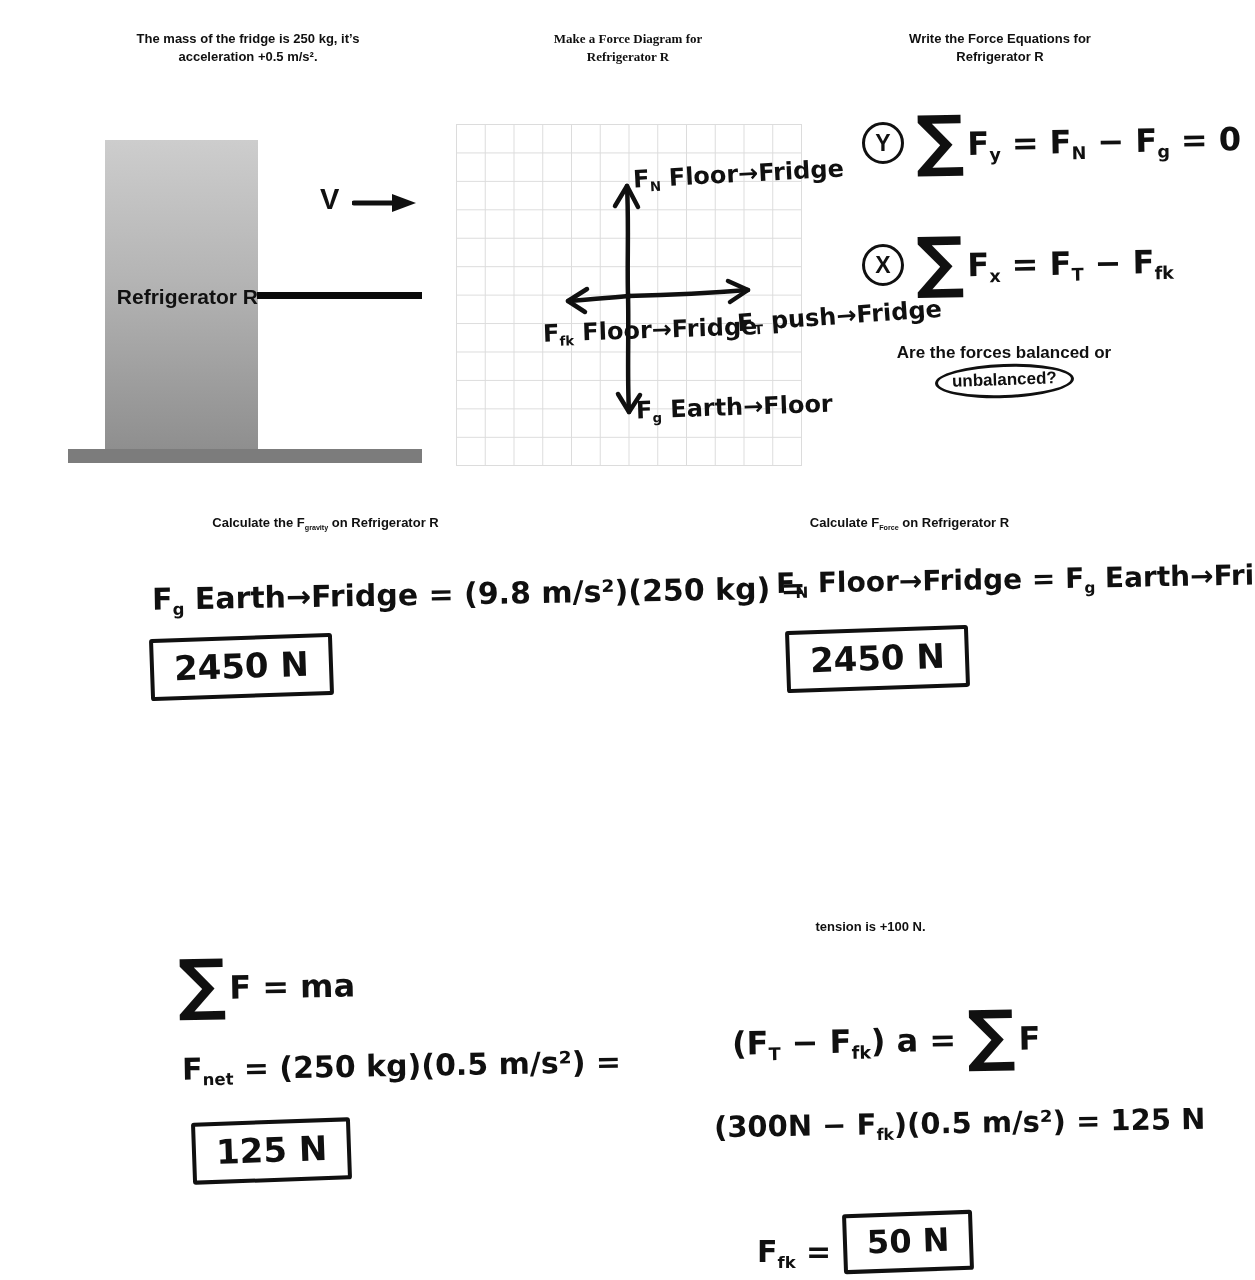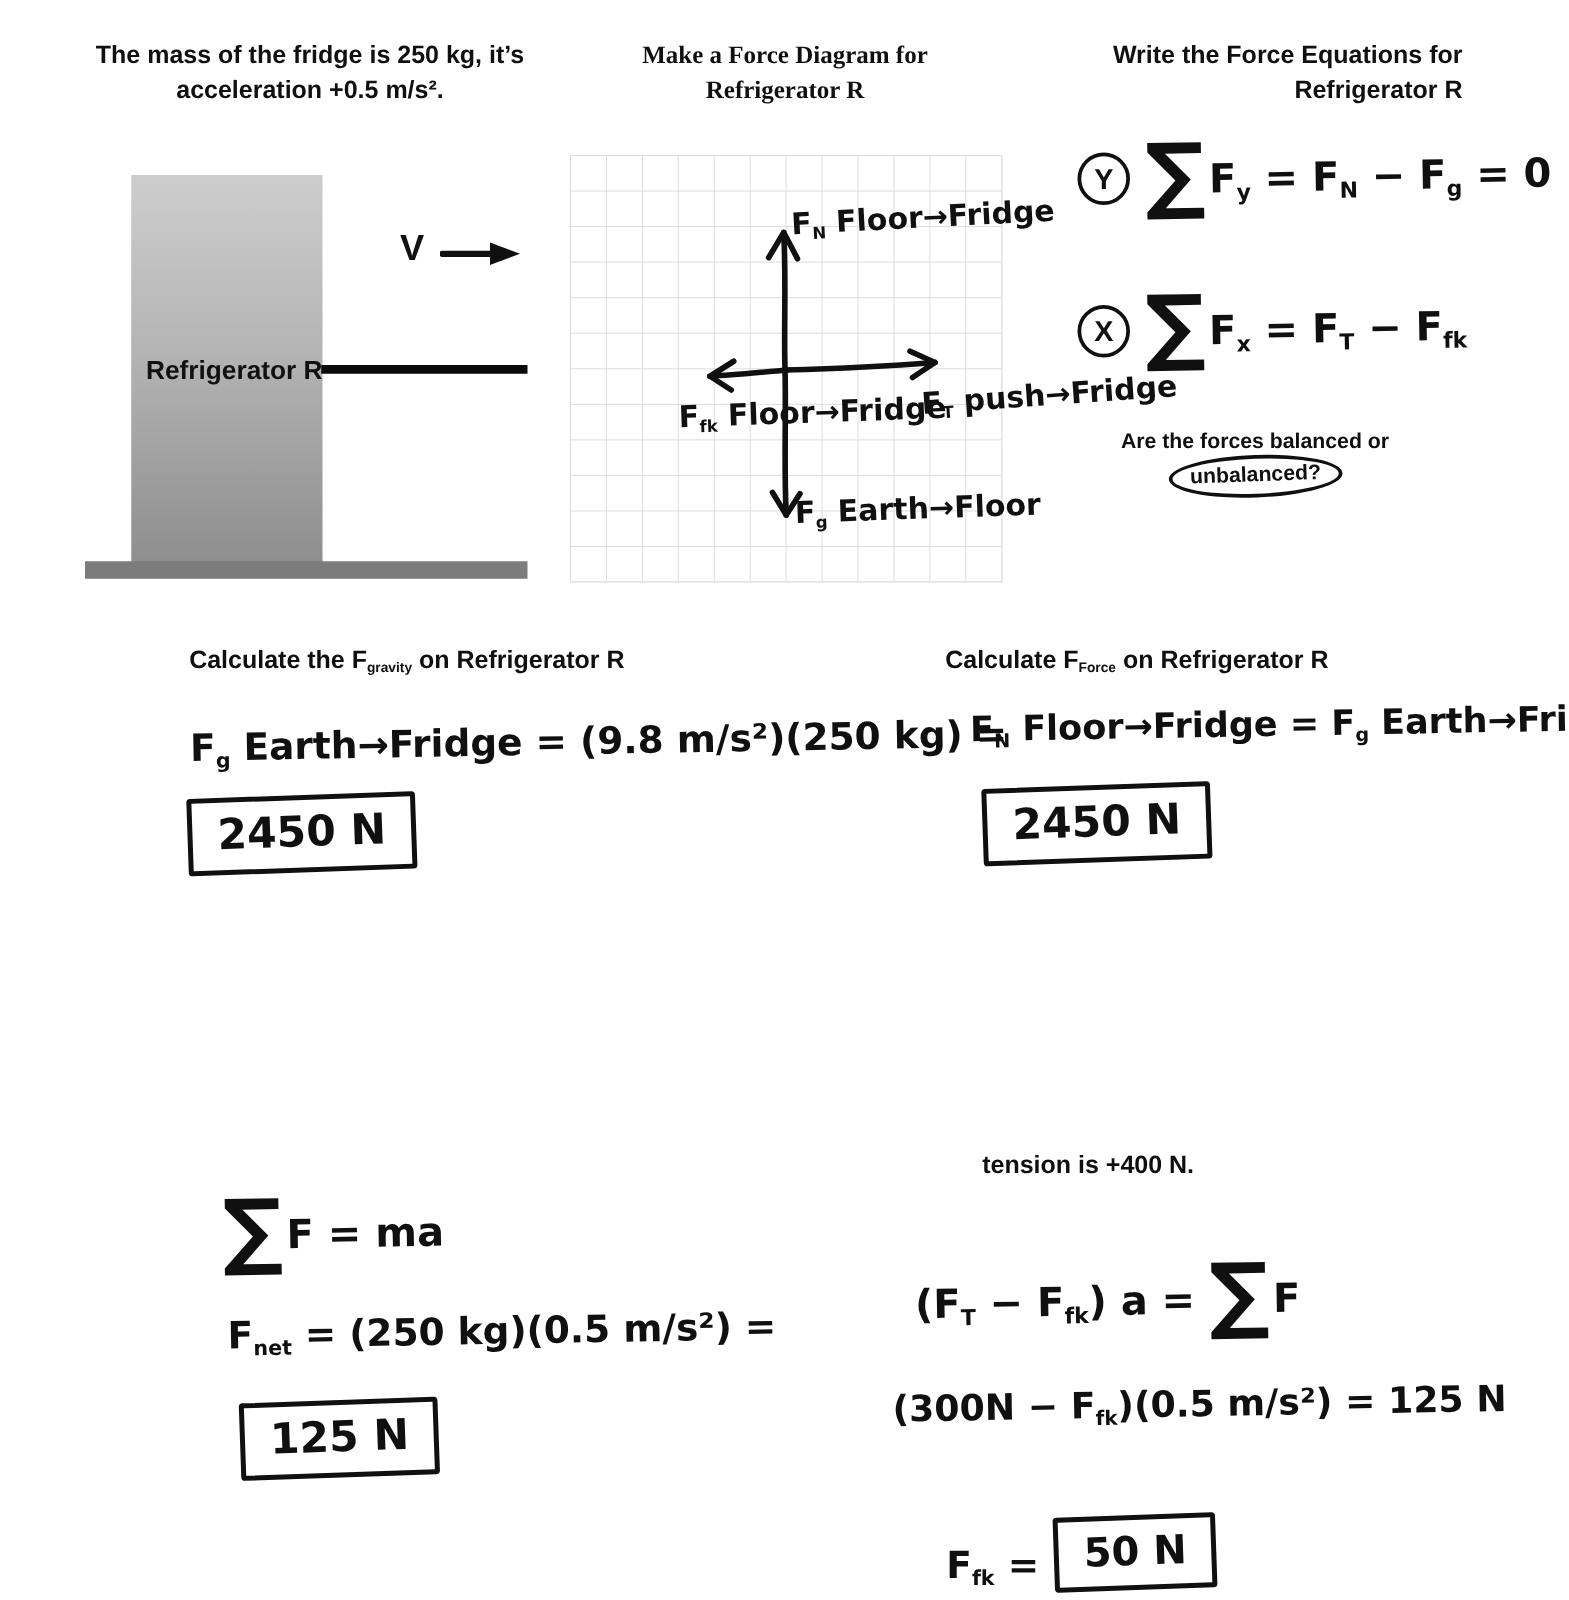--- a/index.html
+++ b/index.html
@@ -1,20 +1,20 @@
 <!DOCTYPE html>
 <html><head>
 <meta charset="utf-8">
 <style>
   html,body {margin:0; padding:0; background:#fff;}
   .page {position:relative; width:1255px; height:1280px; background:#ffffff; overflow:hidden;
          font-family:"Liberation Sans", sans-serif; color:#111;}
   .abs {position:absolute;}
   .print-heading {font-family:"Liberation Sans", sans-serif; font-weight:bold; color:#101010;
-                  text-align:center; font-size:20px; line-height:1.4;}
+                  text-align:center; font-size:13px; line-height:1.4;}
   .hand {font-family:"DejaVu Sans", sans-serif; font-weight:600; color:#101010; white-space:nowrap;}
   .sub {font-size:0.55em; vertical-align:-0.35em;}
   .sigma {font-size:2.1em; font-weight:700; line-height:0; vertical-align:-0.12em; margin-right:3px;}
   .answer-box {display:inline-block; border:4px solid #101010; border-radius:3px;
                padding:6px 20px 8px; transform:rotate(-2deg); background:#fff;}
   .badge {display:inline-flex; width:36px; height:36px; border:3px solid #101010; border-radius:50%;
           align-items:center; justify-content:center; font-weight:bold; font-size:23px; flex:0 0 auto;
           font-family:"Liberation Sans", sans-serif;}
   .eq-row {display:flex; align-items:center; gap:12px;}
   .hand-ellipse {display:inline-block; border:3.5px solid #101010; border-radius:50%;
@@ -77,21 +77,21 @@
       <path d="M172 172 C212 171 255 169 292 166"></path>
       <path d="M292 166 L272 157 M292 166 L274 178"></path>
     </g>
   </svg>
 
   <div class="abs hand" style="left:633px; top:160px; font-size:24px; transform:rotate(-3deg);"><span>F</span><span class="sub">N</span><span> Floor→Fridge</span></div>
   <div class="abs hand" style="left:543px; top:316px; font-size:24px; transform:rotate(-2deg);"><span>F</span><span class="sub">fk</span><span> Floor→Fridge</span></div>
   <div class="abs hand" style="left:737px; top:302px; font-size:24px; transform:rotate(-4deg);"><span>F</span><span class="sub">T</span><span> push→Fridge</span></div>
   <div class="abs hand" style="left:636px; top:393px; font-size:24px; transform:rotate(-2deg);"><span>F</span><span class="sub">g</span><span> Earth→Floor</span></div>
 
-  <div class="abs print-heading" style="left:830px; top:30px; width:340px;text-align:right;">
+  <div class="abs print-heading" style="left:830px; top:30px; width:340px;">
     <div>Write the Force Equations for</div>
     <div>Refrigerator R</div>
   </div>
 
   <div class="abs eq-row" style="left:862px; top:122px;">
     <span class="badge">Y</span>
     <span class="hand" style="font-size:32px; transform:rotate(-1deg);"><span class="sigma">∑</span><span>F</span><span class="sub">y</span><span> = F</span><span class="sub">N</span><span> − F</span><span class="sub">g</span><span> = 0</span></span>
   </div>
 
   <div class="abs eq-row" style="left:862px; top:244px;">
@@ -118,21 +118,21 @@
     <span class="answer-box hand" style="font-size:34px;">2450 N</span>
   </div>
 
   <div class="abs hand" style="left:178px; top:968px; font-size:32px; transform:rotate(-1deg);"><span class="sigma">∑</span><span>F = ma</span></div>
   <div class="abs hand" style="left:182px; top:1048px; font-size:30px; transform:rotate(-1deg);"><span>F</span><span class="sub">net</span><span> = (250 kg)(0.5 m/s²) =</span></div>
   <div class="abs" style="left:192px; top:1120px;">
     <span class="answer-box hand" style="font-size:34px;">125 N</span>
   </div>
 
   <div class="abs print-heading" style="left:648px; top:918px; width:445px;">
-    <div>tension is +400 N.</div>
+    <div>tension is +100 N.</div>
   </div>
   <div class="abs hand" style="left:732px; top:1022px; font-size:32px; transform:rotate(-1deg);"><span>(F</span><span class="sub">T</span><span> − F</span><span class="sub">fk</span><span>) a = </span><span class="sigma">∑</span><span>F</span></div>
   <div class="abs hand" style="left:714px; top:1106px; font-size:29px; transform:rotate(-1deg);"><span>(300N − F</span><span class="sub">fk</span><span>)(0.5 m/s²) = 125 N</span></div>
   <div class="abs eq-row" style="left:757px; top:1212px;align-items:flex-end;">
     <span class="hand" style="font-size:30px;"><span>F</span><span class="sub">fk</span><span> =</span></span>
     <span class="answer-box hand" style="font-size:32px;">50 N</span>
   </div>
 
 </div>
 

